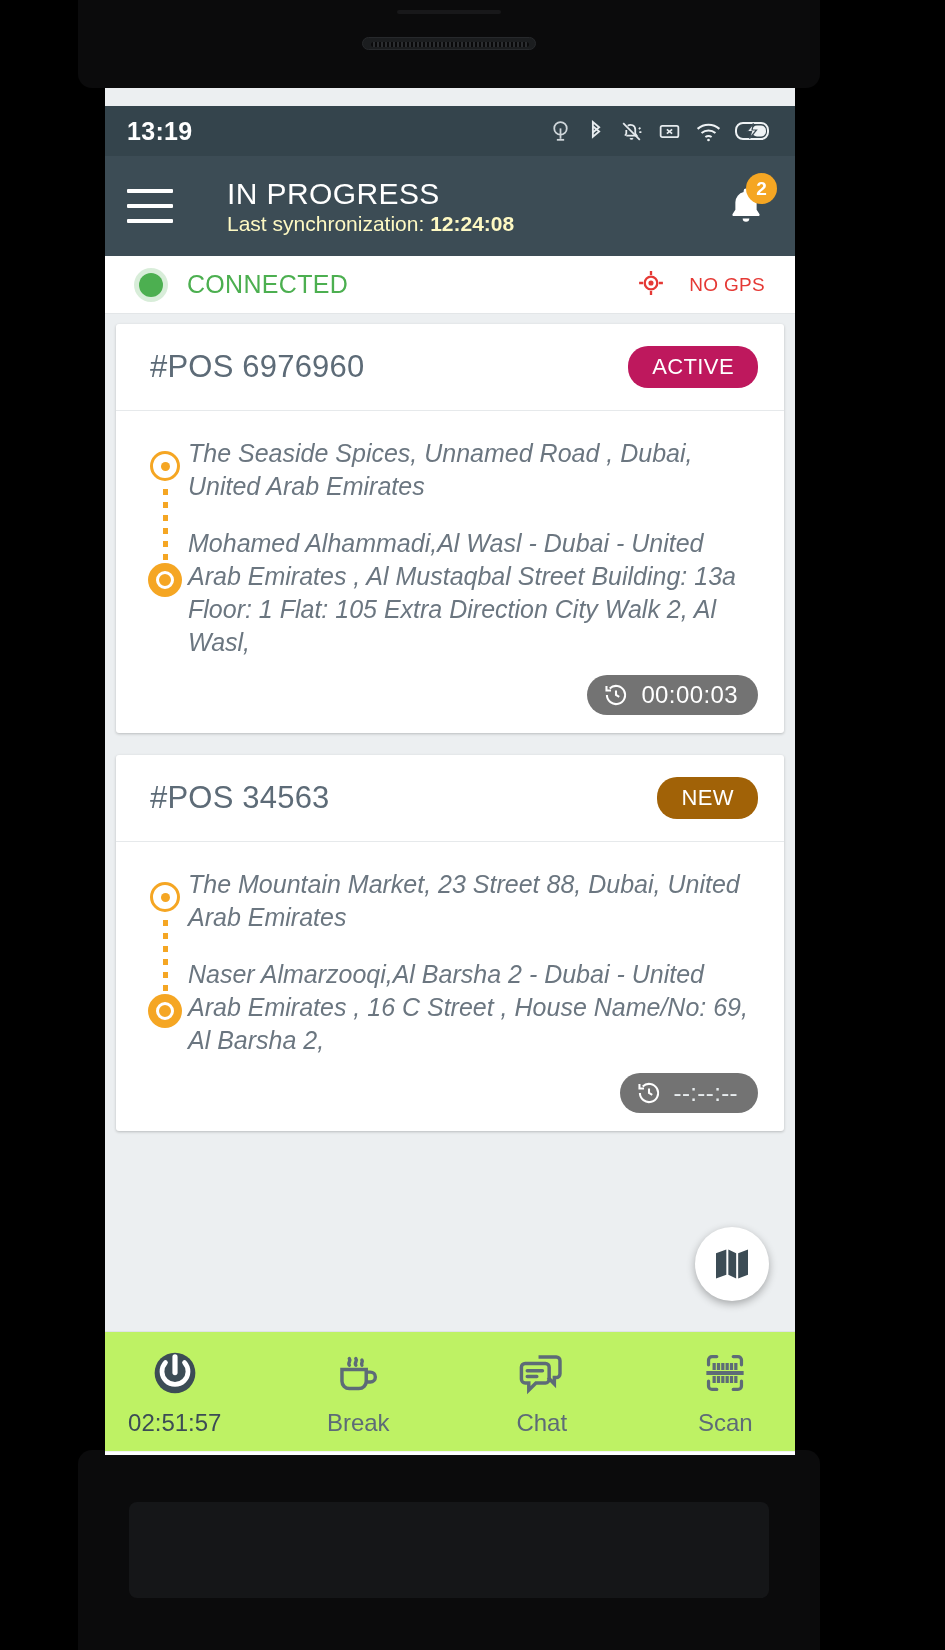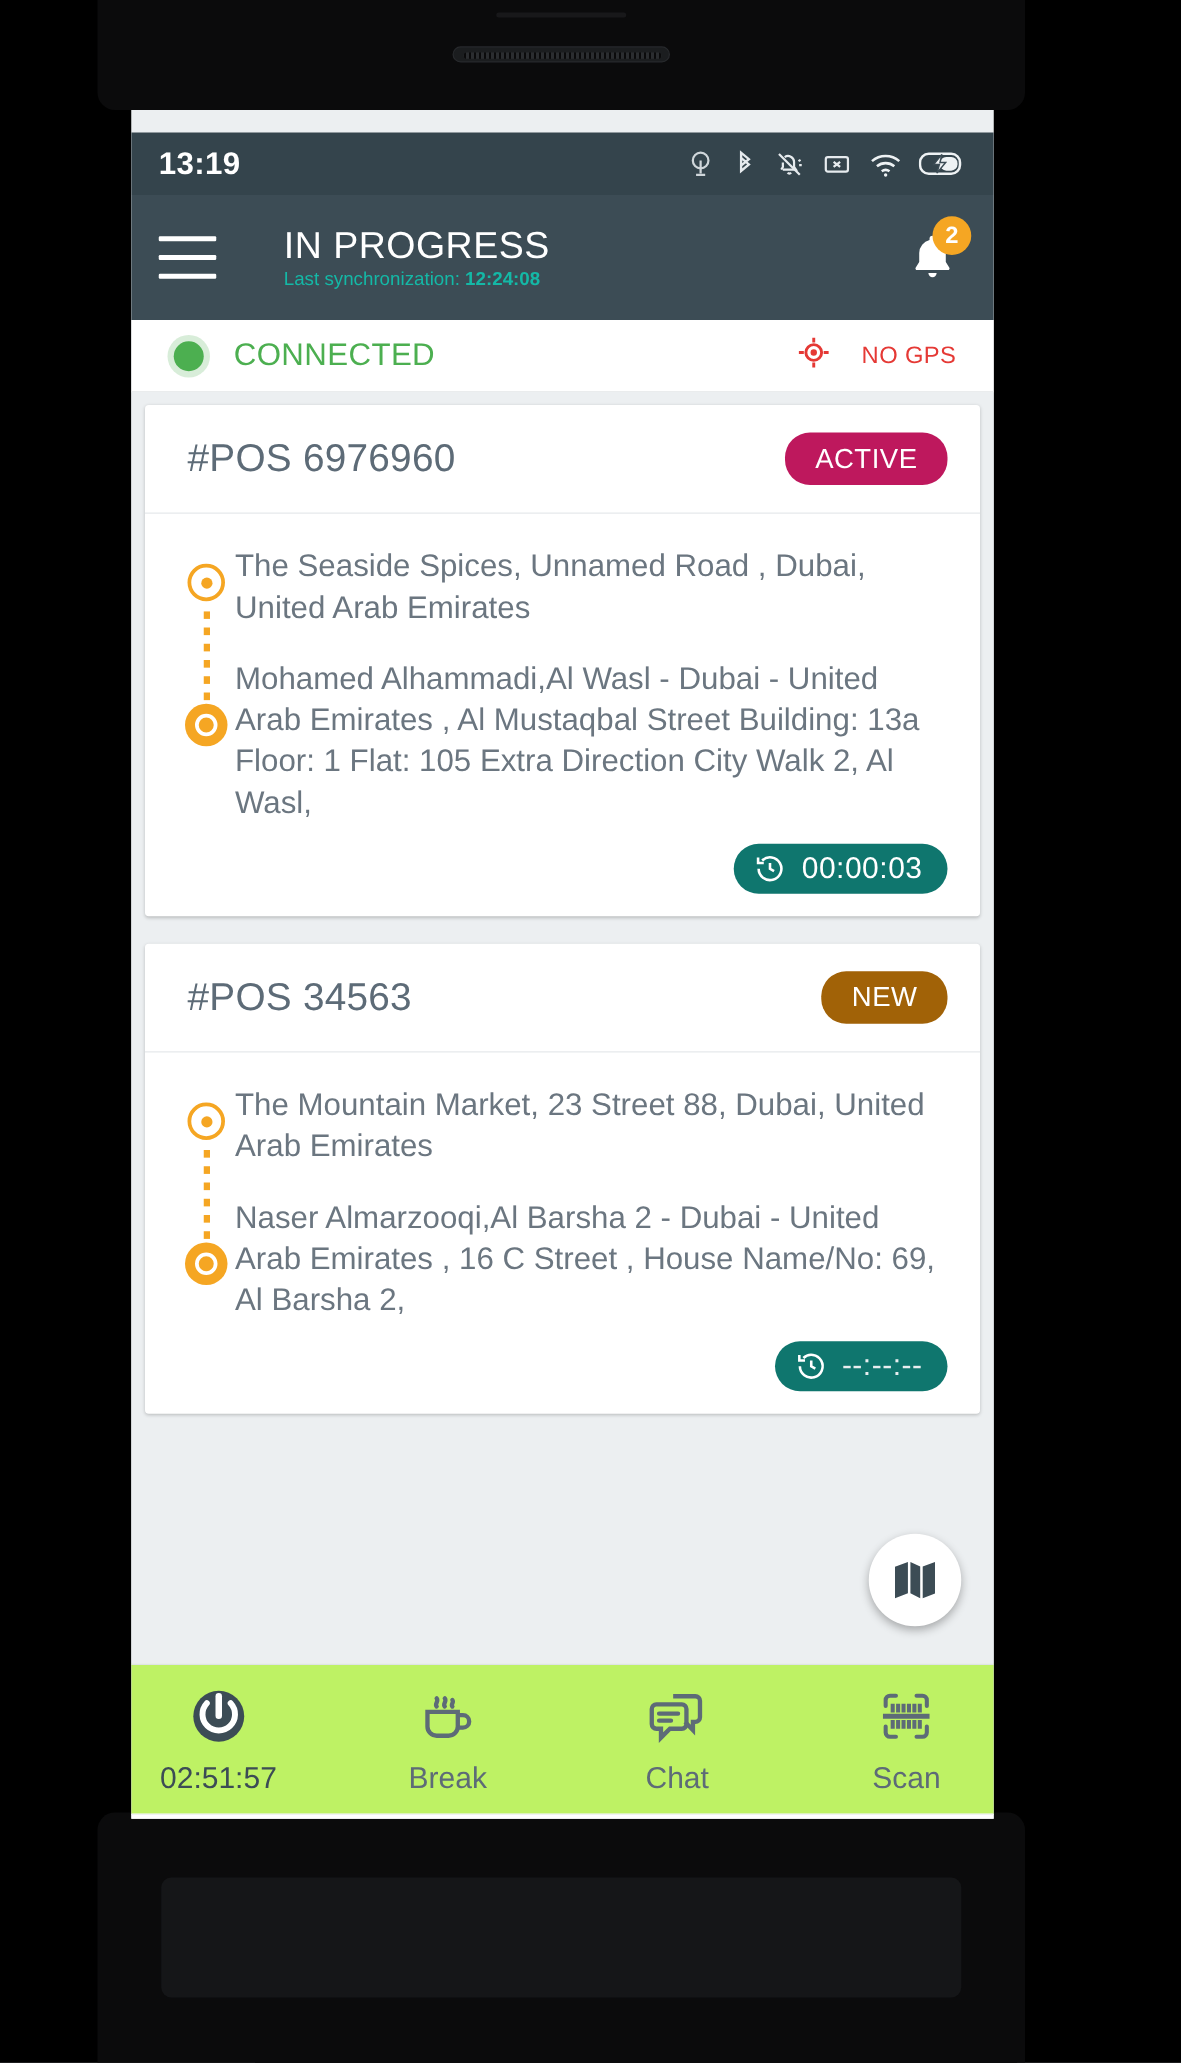--- a/index.html
+++ b/index.html
@@ -93,21 +93,21 @@
     display: flex; flex-direction: column; justify-content: space-between;
     margin-right: 22px; flex: none;
     cursor: pointer;
   }
   .hamburger span { display: block; height: 4px; background: #ffffff; border-radius: 1px; }
   .app-bar-texts { display: flex; flex-direction: column; gap: 4px; }
   .app-title {
     color: #ffffff; font-size: 30px; letter-spacing: .4px; line-height: 1;
   }
   .app-sub {
-    color: #14b8a6; font-size: 15px; line-height: 1;
+    color: #fef9c3; font-size: 21px; line-height: 1;
   }
   .app-sub b { font-weight: bold; }
   .bell-wrap {
     margin-left: auto; position: relative;
     width: 58px; height: 58px;
     display: flex; align-items: center; justify-content: center;
     cursor: pointer;
   }
   .bell-badge {
     position: absolute; right: -2px; top: -4px;
@@ -194,30 +194,30 @@
     content: ""; width: 12px; height: 12px; border-radius: 50%;
     border: 3px solid #ffffff;
   }
   .rail-dots {
     position: absolute; left: 21px;
     width: 5px;
     background-image: linear-gradient(#f5a623 50%, transparent 0);
     background-size: 5px 13px;
     background-repeat: repeat-y;
   }
-  .route-texts { flex: 1; }
+  .route-texts { flex: 1; font-style: italic; }
   .addr {
     font-size: 25px; line-height: 1.32;
     color: #6b7680;
   }
   .addr.first { margin-bottom: 24px; }
 
   .timer-row { display: flex; justify-content: flex-end; padding-top: 16px; }
   .timer-badge {
-    background: #0f766e; color: #ffffff;
+    background: #737373; color: #ffffff;
     border-radius: 20px;
     height: 40px;
     display: inline-flex; align-items: center; gap: 12px;
     padding: 0 20px 0 16px;
     font-size: 24px;
     letter-spacing: .4px;
   }
   .timer-badge.muted { color: #e8edef; }
 
   

